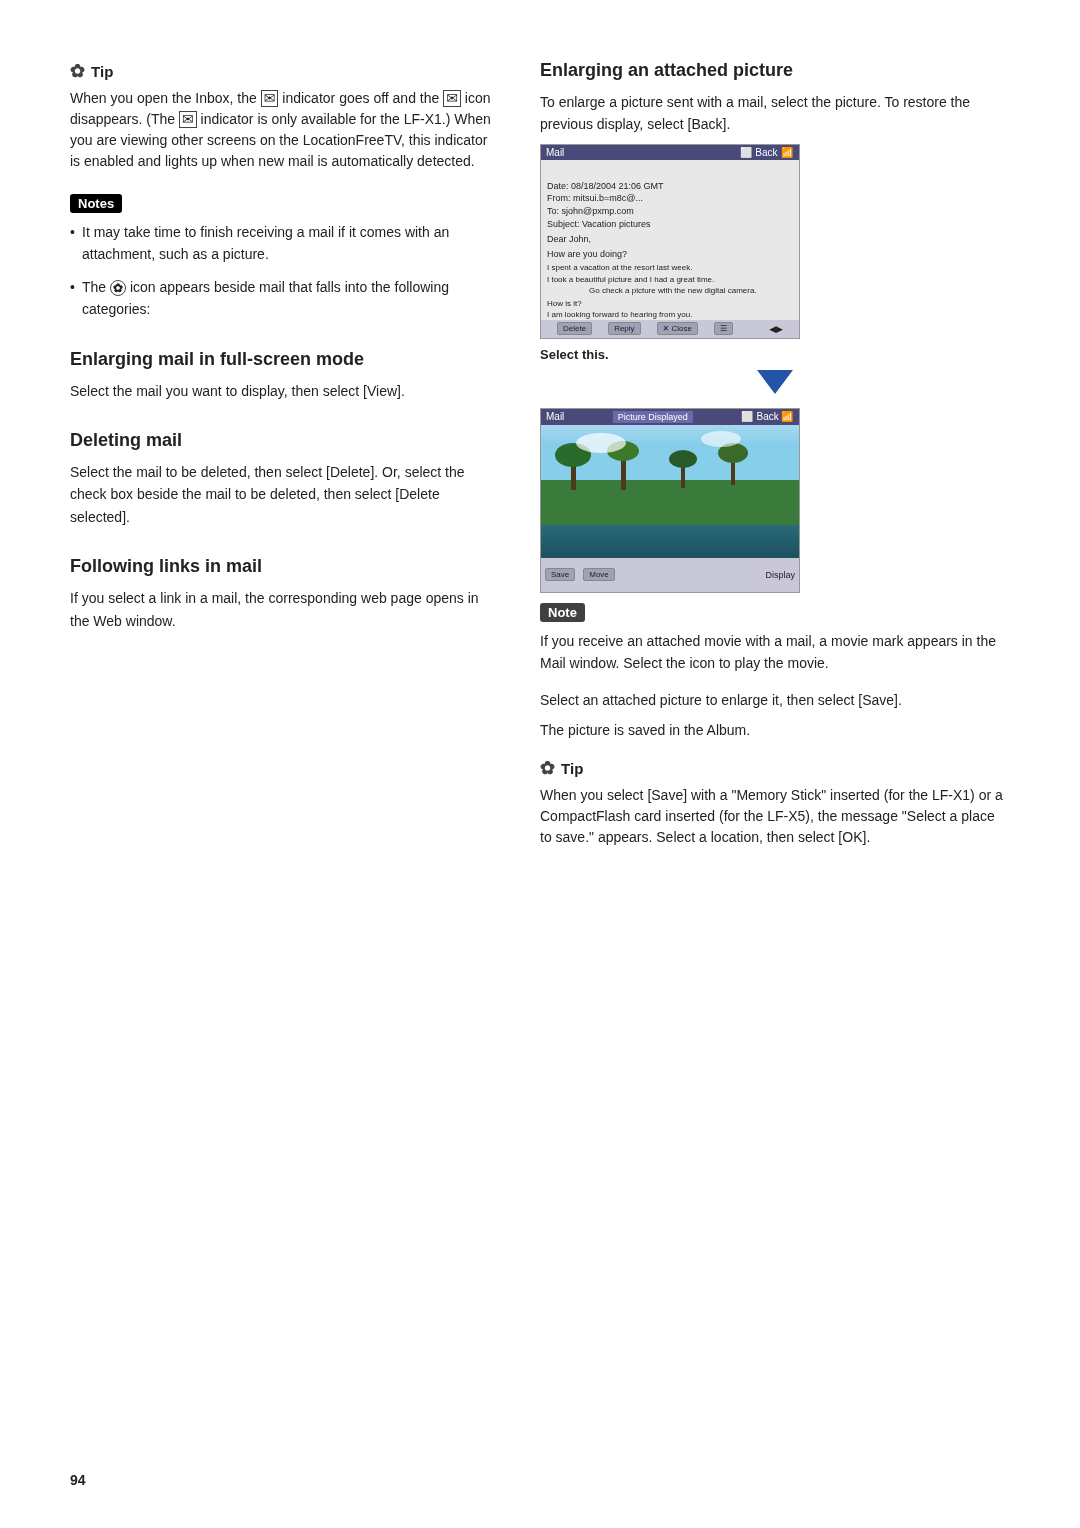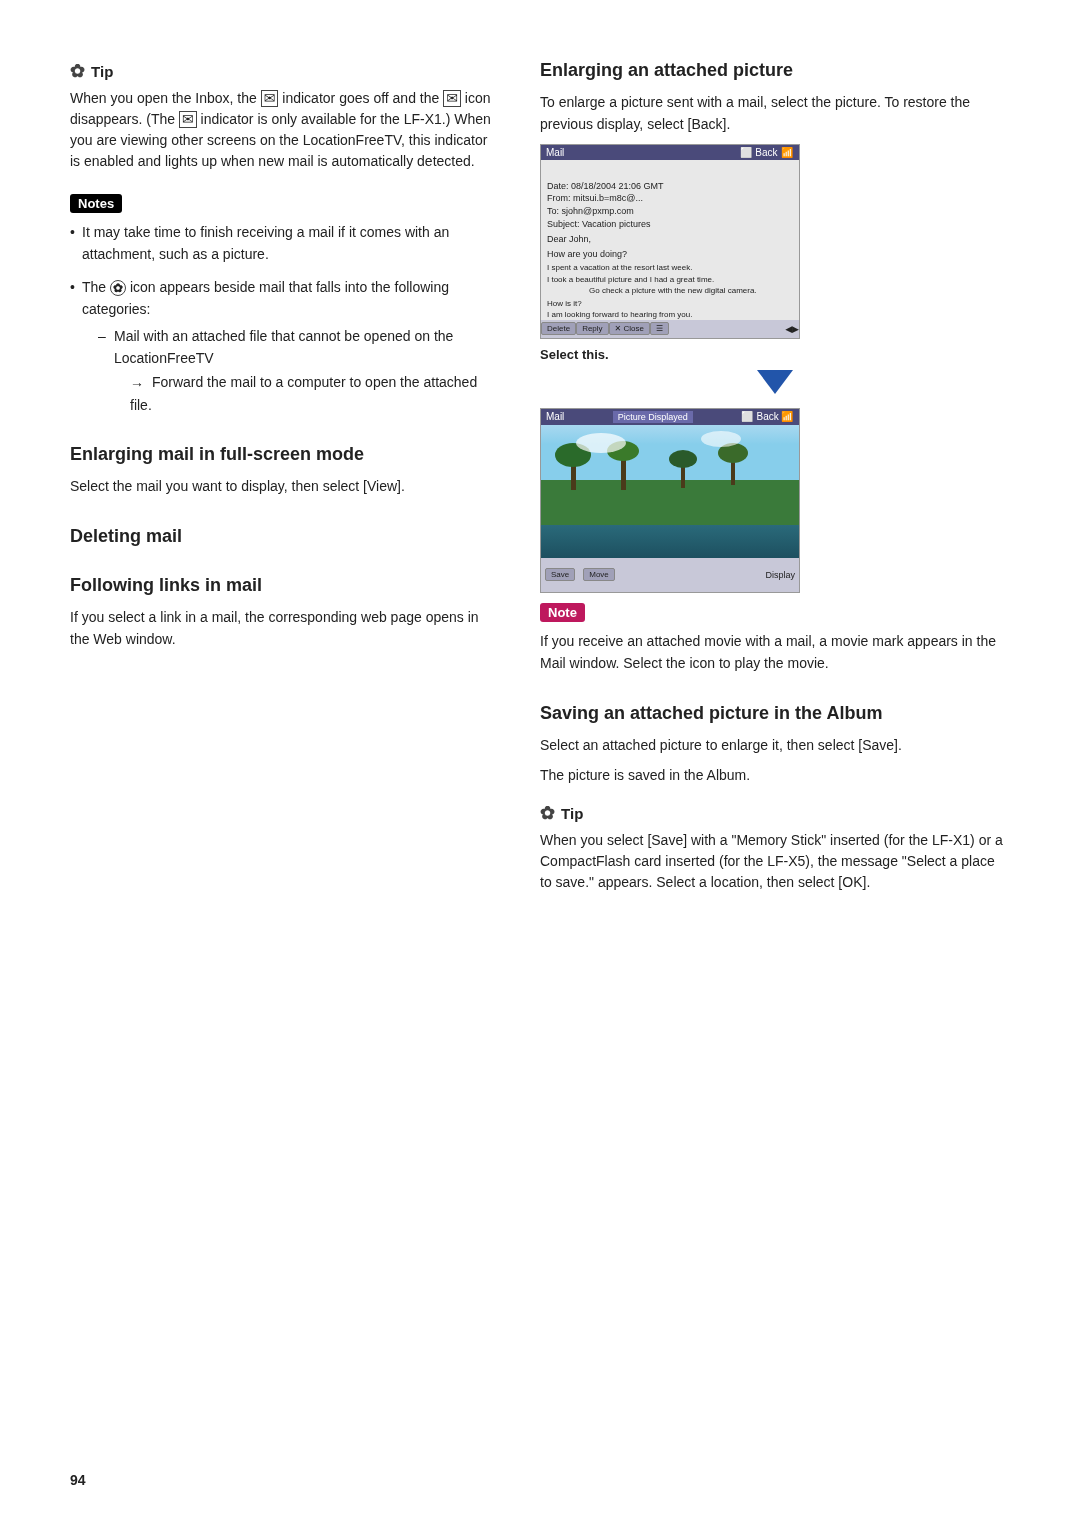--- a/index.html
+++ b/index.html
@@ -50,21 +50,21 @@
       background: #000;
       color: #fff;
       font-weight: bold;
       font-size: 13px;
       padding: 2px 8px;
       display: inline-block;
       border-radius: 3px;
       margin-bottom: 8px;
     }
     .note-box {
-      background: #be185d;
+      background: #404040;
       color: #fff;
       font-weight: bold;
       font-size: 13px;
       padding: 2px 8px;
       display: inline-block;
       border-radius: 3px;
       margin-bottom: 8px;
     }
     .notes-content {
       font-size: 14px;
@@ -160,22 +160,22 @@
     }
     .screen-bottom-bar {
       position: absolute;
       bottom: 0;
       left: 0;
       right: 0;
       background: #c8c8d8;
       height: 18px;
       display: flex;
       align-items: center;
-      padding: 0 0;
-      gap: 0;
+      padding: 0 16px;
+      gap: 16px;
       font-size: 9px;
     }
     .screen-btn {
       background: #a0a0b8;
       border: 1px solid #888;
       padding: 1px 5px;
       font-size: 8px;
       border-radius: 2px;
     }
     .select-this-label {
@@ -276,41 +276,34 @@
       <div class="notes-content">
         <ul>
           <li>
             It may take time to finish receiving a mail if it comes
             with an attachment, such as a picture.
           </li>
           <li>
             The <span style="border:1px solid #444;padding:0 2px;font-size:12px;font-weight:bold;border-radius:50%;display:inline-block;width:16px;height:16px;text-align:center;line-height:14px;">✿</span>
             icon appears beside mail that falls into the following categories:
             <ul>
-              <li>
-                Mail with an attached file that cannot be opened on
-                the LocationFreeTV
-                <span class="sub-sub-item">
-                  <span class="arrow">→</span> Forward the mail to a computer to open the
-                  attached file.
-                </span>
-              </li>
             </ul>
           </li>
         </ul>
       </div>
     </div>
 
     <div>
       <div class="section-heading">Enlarging mail in full-screen mode</div>
       <p class="section-text">Select the mail you want to display, then select [View].</p>
     </div>
 
     <div>
       <div class="section-heading">Deleting mail</div>
+      <p class="section-text">Select the mail to be deleted, then select [Delete]. Or, select the check box beside the mail to be deleted, then select [Delete selected].</p>
     </div>
 
     <div>
       <div class="section-heading">Following links in mail</div>
       <p class="section-text">If you select a link in a mail, the corresponding web page opens in the Web window.</p>
     </div>
   </div>
 
   <div class="right-col">
 
@@ -420,21 +413,20 @@
         </div>
       </div>
     </div>
 
     <div class="note-section">
       <div class="note-box">Note</div>
       <p class="note-content">If you receive an attached movie with a mail, a movie mark appears in the Mail window. Select the icon to play the movie.</p>
     </div>
 
     <div>
-      <div class="section-heading">Saving an attached picture in the Album</div>
       <p class="section-text">Select an attached picture to enlarge it, then select [Save].</p>
       <p class="section-text">The picture is saved in the Album.</p>
     </div>
 
     <div class="tip-box" style="margin-top:16px;">
       <div class="tip-header">
         <span class="tip-icon">✿</span>
         <span>Tip</span>
       </div>
       <div class="tip-text">When you select [Save] with a "Memory Stick" inserted (for the LF-X1) or a CompactFlash card inserted (for the LF-X5), the message "Select a place to save." appears. Select a location, then select [OK].</div>

